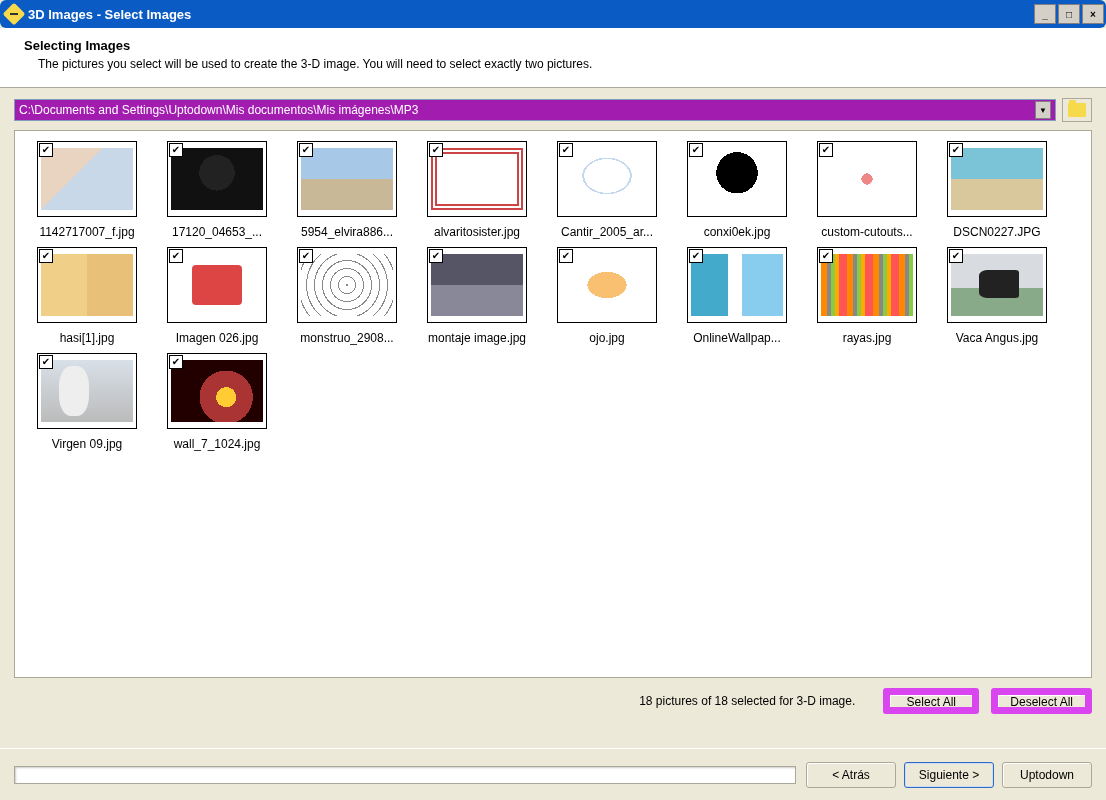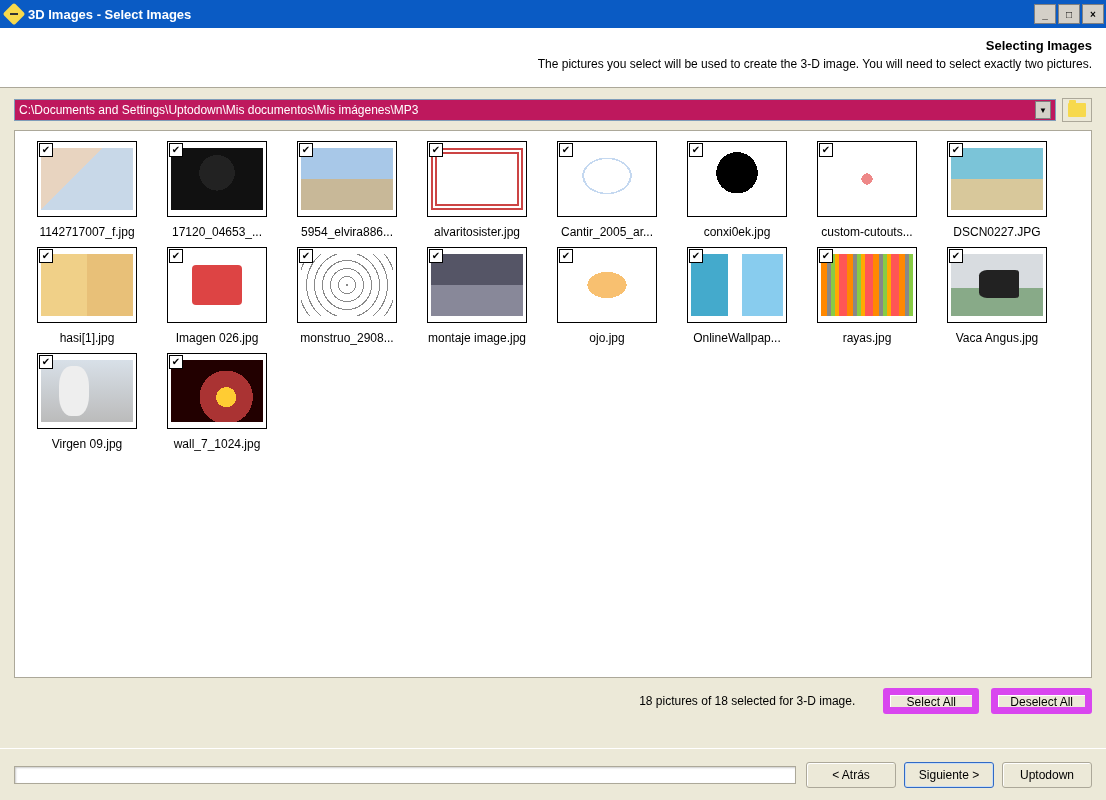--- a/index.html
+++ b/index.html
@@ -1,31 +1,31 @@
 <!DOCTYPE html>
 <html><head>
 <meta charset="utf-8">
 <style>
 * { box-sizing: border-box; margin: 0; padding: 0; }
 body { font-family: Tahoma, Arial, sans-serif; font-size: 11px; background: #ece9d8; width: 1106px; height: 800px; overflow: hidden; }
 
-.titlebar { height: 28px; background: linear-gradient(to bottom, #0a5bc4, #0a5bc4); display: flex; align-items: center; padding: 0 2px 0 6px; color: #fff; font-size: 13px; font-weight: bold; }
+.titlebar { height: 28px; background: linear-gradient(to bottom, #0a5bc4, #0a5bc4); display: flex; align-items: center; padding: 0 2px 0 6px; color: #fff; font-size: 13px; font-weight: bold; border-radius: 6px; }
 .titlebar-icon { width: 16px; height: 16px; background: #f7d94c; border-radius: 2px; margin-right: 6px; display: flex; align-items: center; justify-content: center; transform: rotate(45deg); }
 .titlebar-icon::after { content: ""; width: 8px; height: 2px; background: #333; transform: rotate(-45deg); }
 .titlebar-title { flex: 1; }
 .titlebar-controls { display: flex; gap: 0; }
 .titlebar-btn { width: 22px; height: 20px; background: #d4d0c8; border: 1px solid #808080; display: flex; align-items: center; justify-content: center; font-family: Arial; font-size: 10px; font-weight: bold; color: #000; cursor: pointer; margin-left: 2px; }
 
-.header-panel { background: #fff; padding: 10px 14px 16px 12px; border-bottom: 1px solid #aca899; text-align: right; }
+.header-panel { background: #fff; padding: 10px 14px 16px 24px; border-bottom: 1px solid #aca899; }
 .header-title { font-weight: bold; font-size: 13px; margin-bottom: 4px; color: #000; }
 .header-sub { font-size: 12px; color: #000; padding-left: 14px; }
 
 .body-area { padding: 10px 14px 0 14px; background: #ece9d8; }
 .path-row { display: flex; gap: 6px; align-items: center; margin-bottom: 8px; }
-.path-select { flex: 1; height: 22px; background: #be185d; color: #fff; border: 1px solid #7f9db9; padding: 0 4px; display: flex; align-items: center; justify-content: space-between; font-size: 12px; position: relative; }
+.path-select { flex: 1; height: 22px; background: #a21caf; color: #fff; border: 1px solid #7f9db9; padding: 0 4px; display: flex; align-items: center; justify-content: space-between; font-size: 12px; position: relative; }
 .path-select-text { white-space: nowrap; overflow: hidden; }
 .path-select-arrow { width: 16px; height: 18px; background: #d4d0c8; border: 1px solid #808080; display: flex; align-items: center; justify-content: center; color: #000; font-size: 8px; }
 .browse-btn { width: 30px; height: 24px; background: #ece9d8; border: 1px solid #aca899; display: flex; align-items: center; justify-content: center; cursor: pointer; }
 .folder-icon { width: 18px; height: 14px; background: #f7d94c; border-radius: 1px; position: relative; }
 .folder-icon::before { content: ""; position: absolute; top: -3px; left: 1px; width: 7px; height: 3px; background: #f7d94c; border-radius: 1px 1px 0 0; }
 
 .thumbs-panel { border: 1px solid #aca899; background: #fff; height: 548px; padding: 10px 10px; overflow: auto; }
 .thumbs-grid { display: flex; flex-wrap: wrap; gap: 8px 6px; align-content: flex-start; }
 .thumb { width: 124px; display: flex; flex-direction: column; align-items: center; }
 .thumb-box { width: 100px; height: 76px; border: 1px solid #000; background: #fff; position: relative; display: flex; align-items: center; justify-content: center; }

